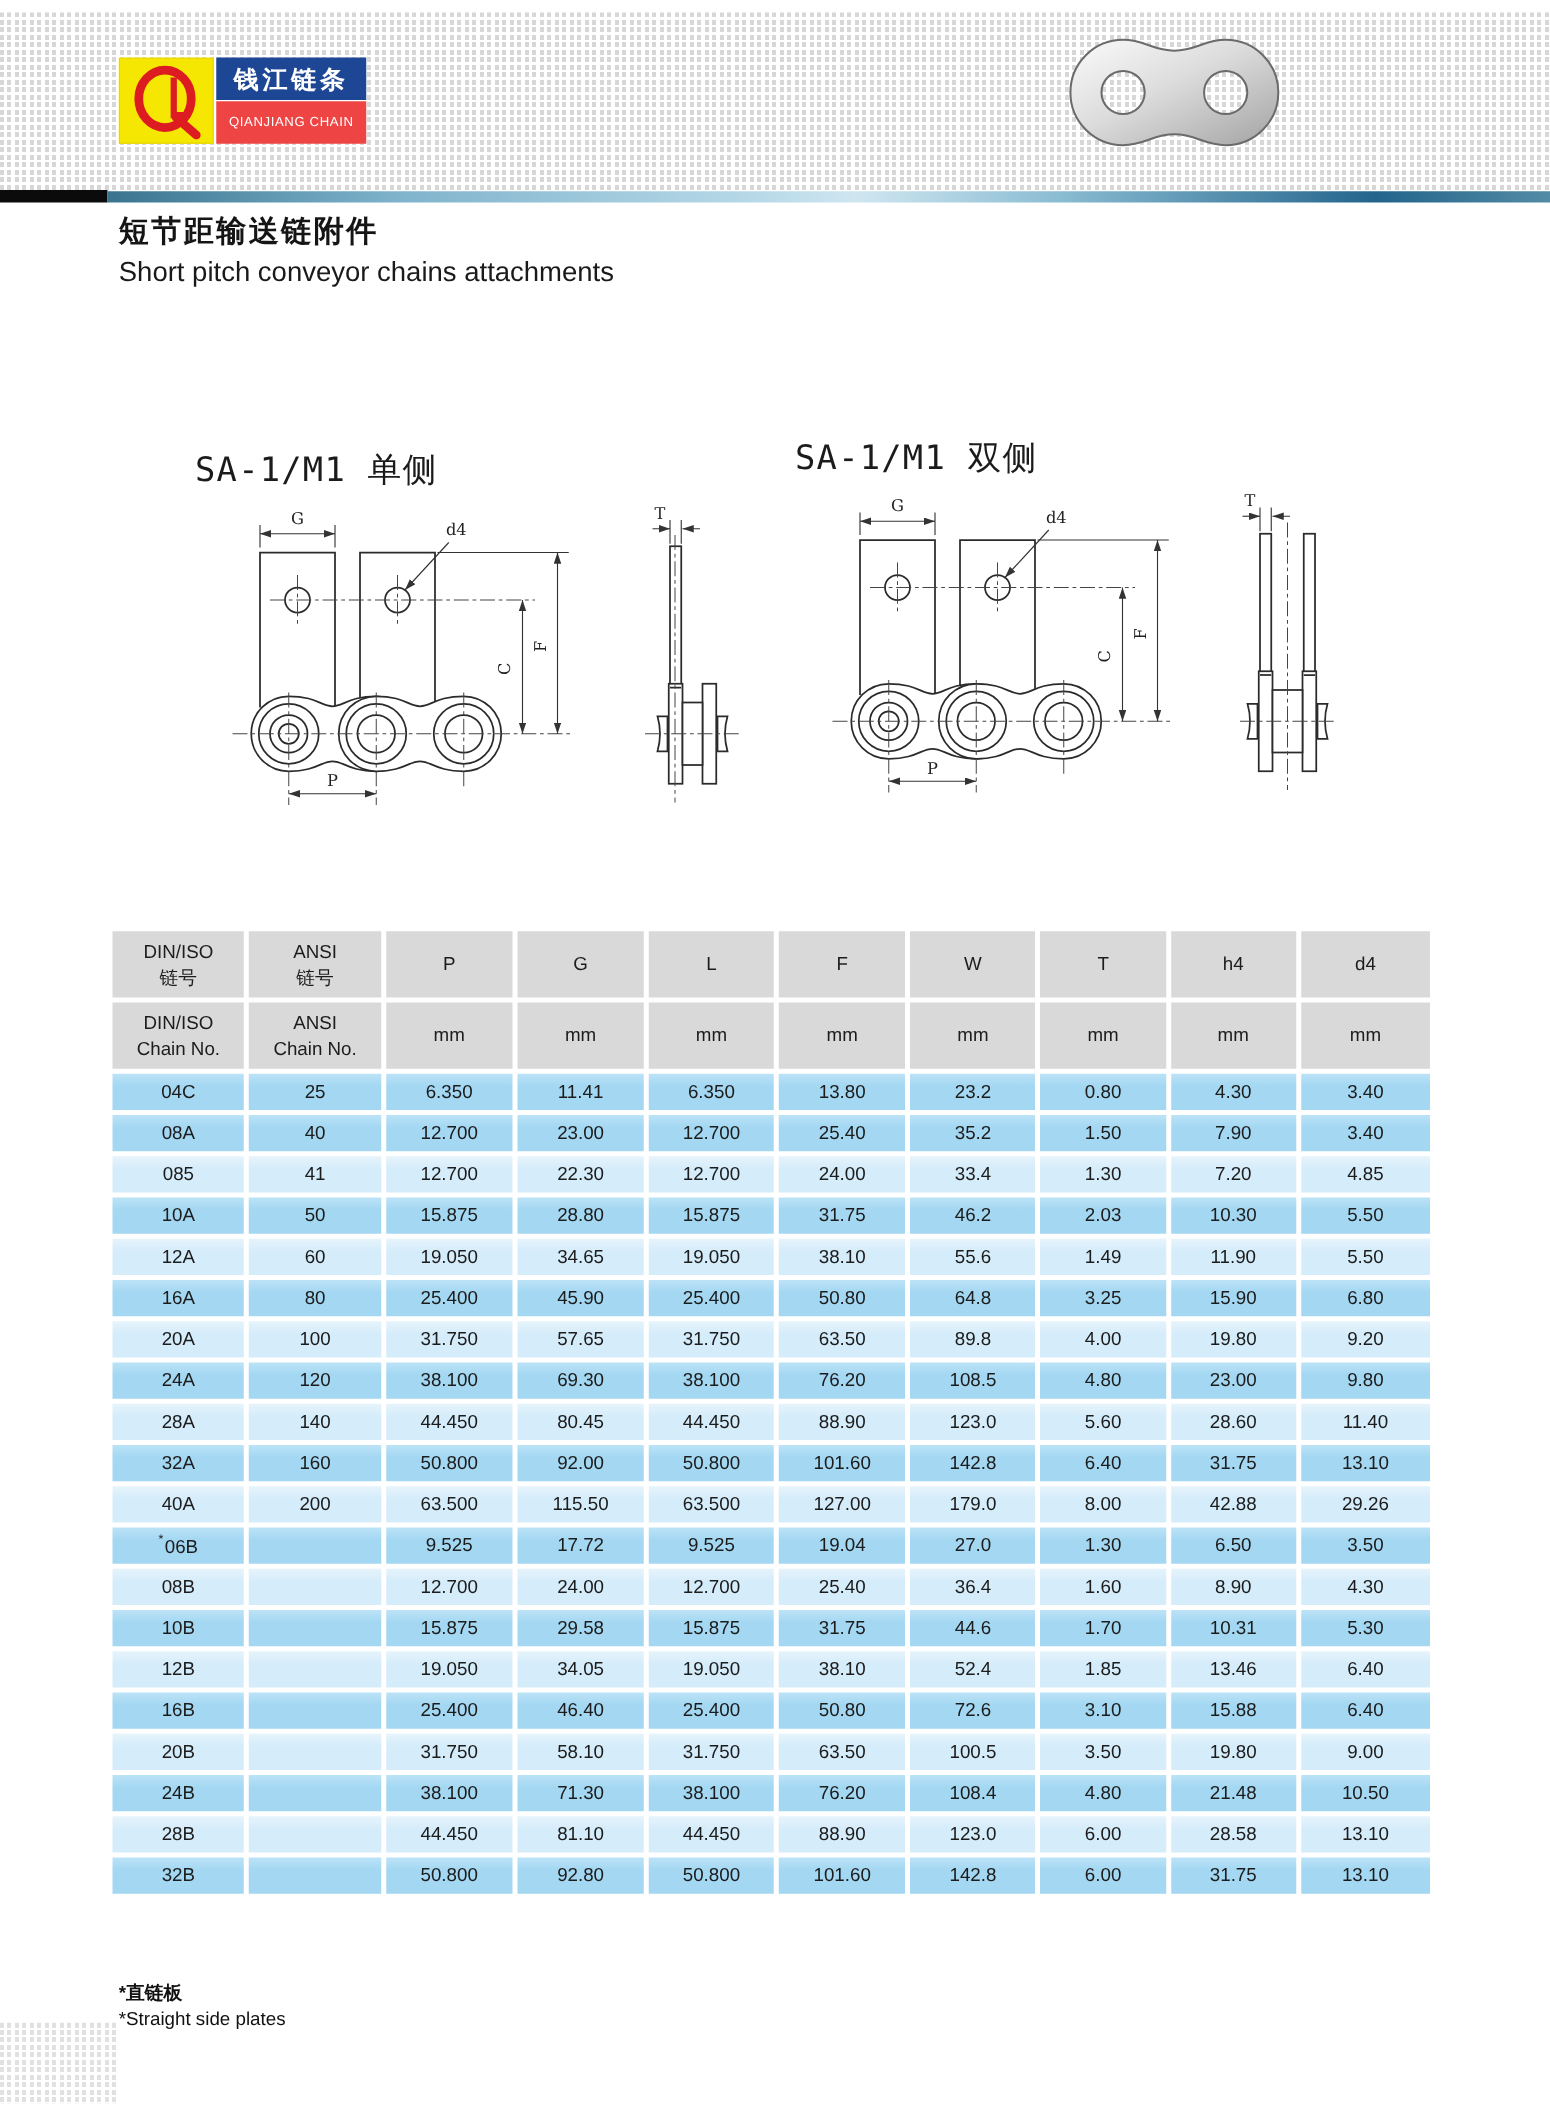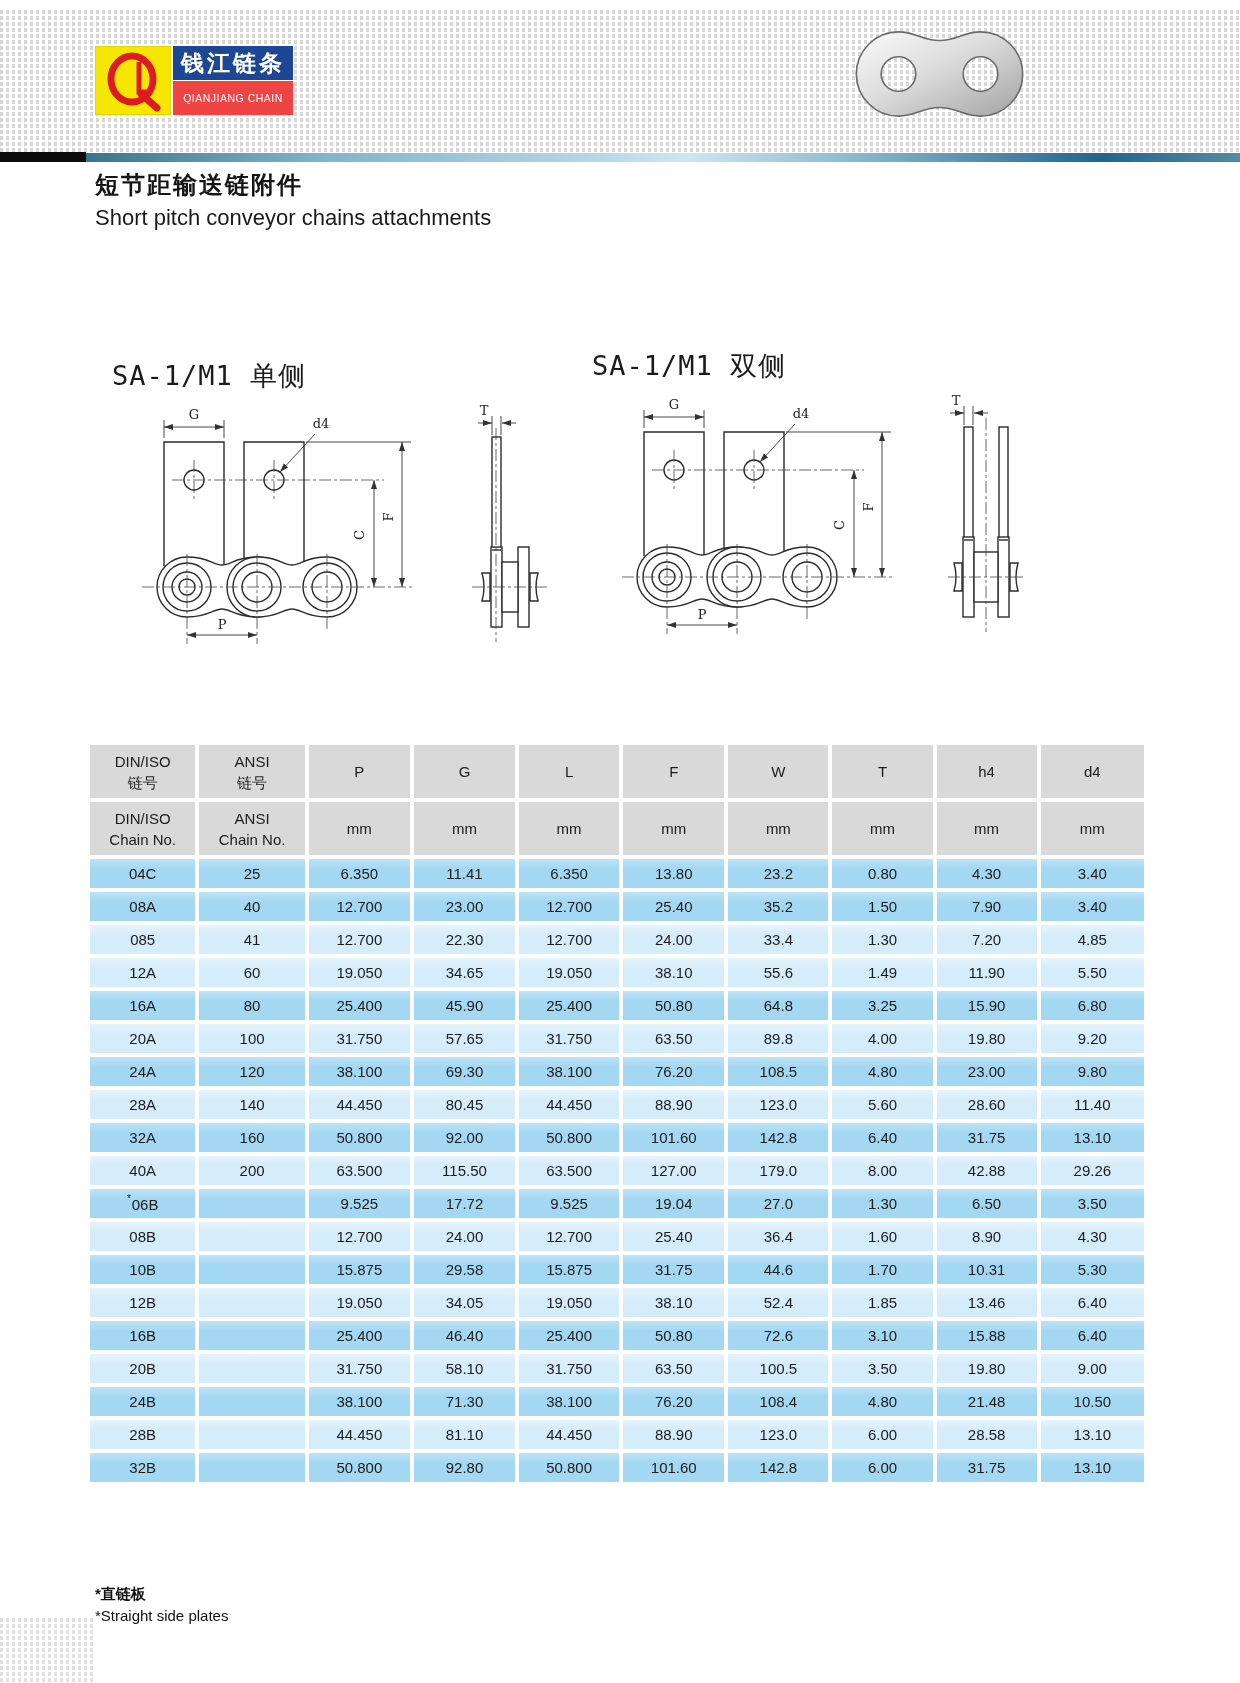--- a/index.html
+++ b/index.html
@@ -18,30 +18,30 @@
   .divider-black{position:absolute;left:0;top:152px;width:86px;height:10px;background:#0b0b0b;}
   .divider-blue{position:absolute;left:86px;top:153px;width:1154px;height:9px;
     background:linear-gradient(90deg,#39748f 0%,#7fb3cc 20%,#b7d9e8 45%,#cfe6f0 52%,#8abcd2 66%,#23648c 88%,#528ba4 100%);}
   
   .logo{position:absolute;left:95px;top:46px;width:198px;height:69px;}
   .logo .ybox{position:absolute;left:0;top:0;width:76px;height:69px;background:#f6e702;
     box-shadow:0 0 0 1px #e6d600 inset;}
   .logo .stack{position:absolute;left:78px;top:0;width:120px;height:69px;}
   .logo .bluebox{position:absolute;left:0;top:0;width:120px;height:34px;background:#1d4795;
     display:flex;align-items:center;justify-content:center;color:#fff;font-weight:700;
-    font-size:23px;letter-spacing:3px;}
+    font-size:20px;letter-spacing:3px;}
   .logo .redbox{position:absolute;left:0;top:35px;width:120px;height:34px;background:#ef4444;
     display:flex;align-items:center;justify-content:center;color:#fff;font-weight:400;
     font-size:10.5px;letter-spacing:0.5px;}
   
   .title-cn{position:absolute;left:95px;top:169px;font-size:24px;font-weight:700;
     letter-spacing:2px;color:#151515;}
   .title-en{position:absolute;left:95px;top:205px;font-size:22px;font-weight:500;color:#1a1a1a;}
   
-  .diagram{position:absolute;width:460px;}
+  .diagram{position:absolute;width:460px;margin-left:44px;}
   .diagram .dtitle{font-family:"DejaVu Sans Mono","Liberation Mono",monospace;
     font-size:27px;color:#1b1b1b;letter-spacing:1px;margin:0 0 8px 0;}
   #diag-single{left:112px;top:358px;}
   #diag-double{left:592px;top:348px;}
   .diagram svg{display:block;}
   .diagram .thick{stroke:#2b2b2b;stroke-width:1.4;fill:none;}
   .diagram .part{fill:#ffffff;stroke:#2b2b2b;stroke-width:1.4;}
   .diagram .dim{stroke:#333;stroke-width:0.9;fill:none;}
   .diagram .center{stroke:#444;stroke-width:0.8;stroke-dasharray:12 3 3 3;fill:none;}
   .diagram .dlabel{font-family:"DejaVu Serif",serif;font-size:13px;fill:#222;}
@@ -300,20 +300,32 @@
           <td>41</td>
           <td>12.700</td>
           <td>22.30</td>
           <td>12.700</td>
           <td>24.00</td>
           <td>33.4</td>
           <td>1.30</td>
           <td>7.20</td>
           <td>4.85</td>
         </tr>
+        <tr class="dark">
+          <td>10A</td>
+          <td>50</td>
+          <td>15.875</td>
+          <td>28.80</td>
+          <td>15.875</td>
+          <td>31.75</td>
+          <td>46.2</td>
+          <td>2.03</td>
+          <td>10.30</td>
+          <td>5.50</td>
+        </tr>
         <tr class="light">
           <td>12A</td>
           <td>60</td>
           <td>19.050</td>
           <td>34.65</td>
           <td>19.050</td>
           <td>38.10</td>
           <td>55.6</td>
           <td>1.49</td>
           <td>11.90</td>

